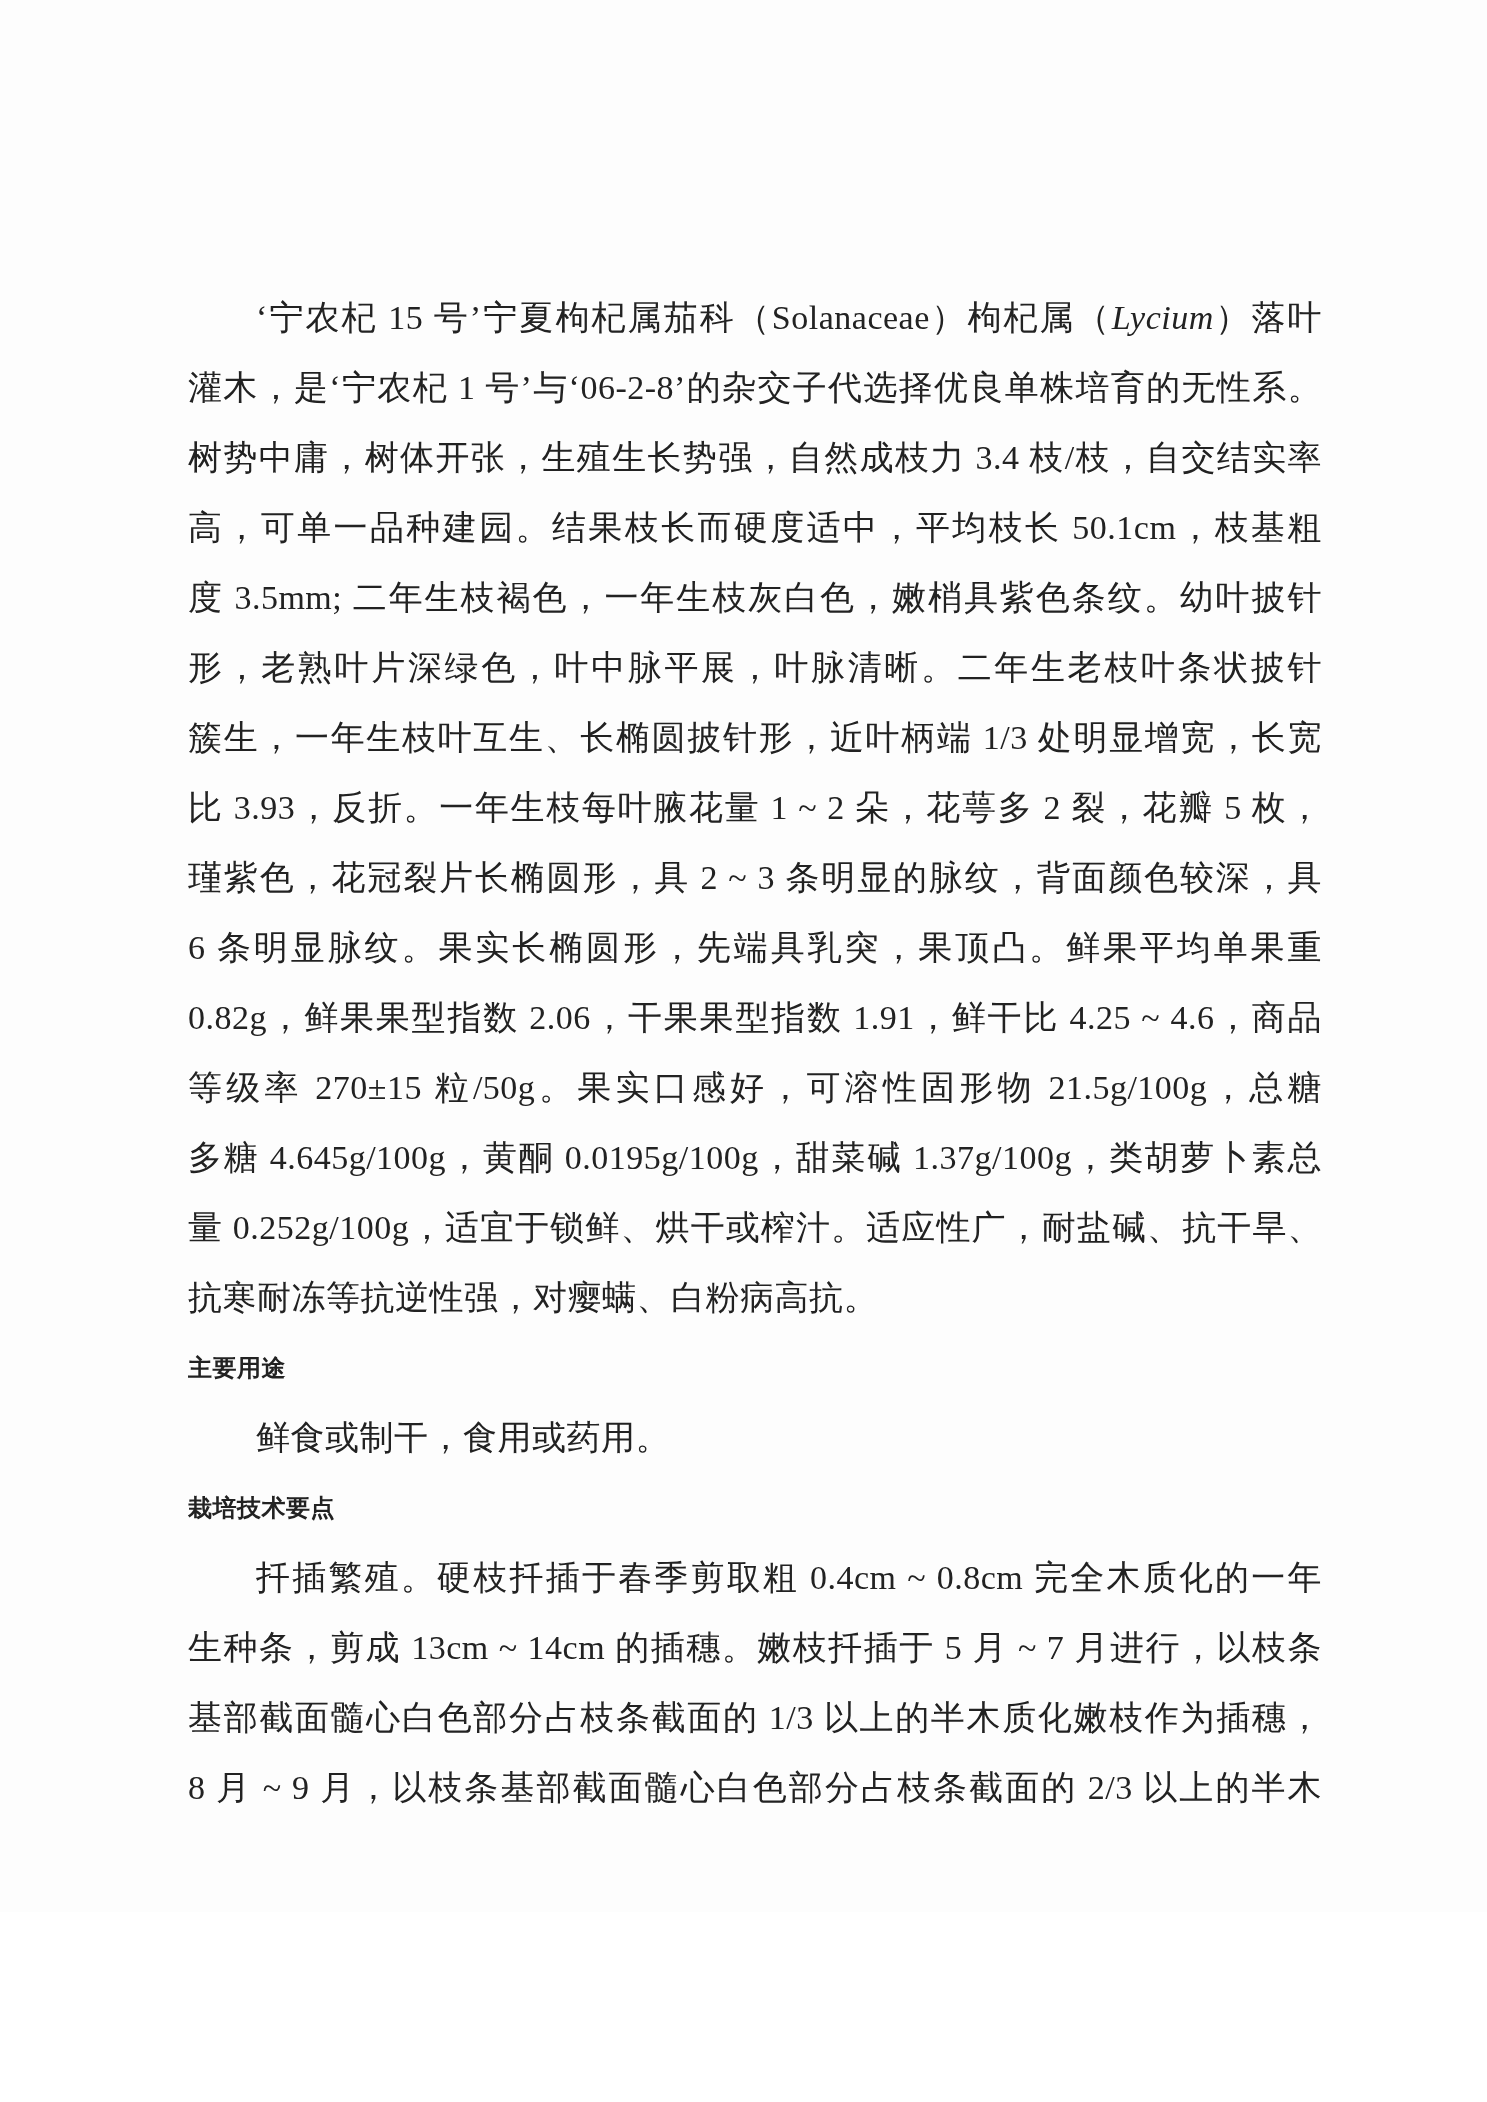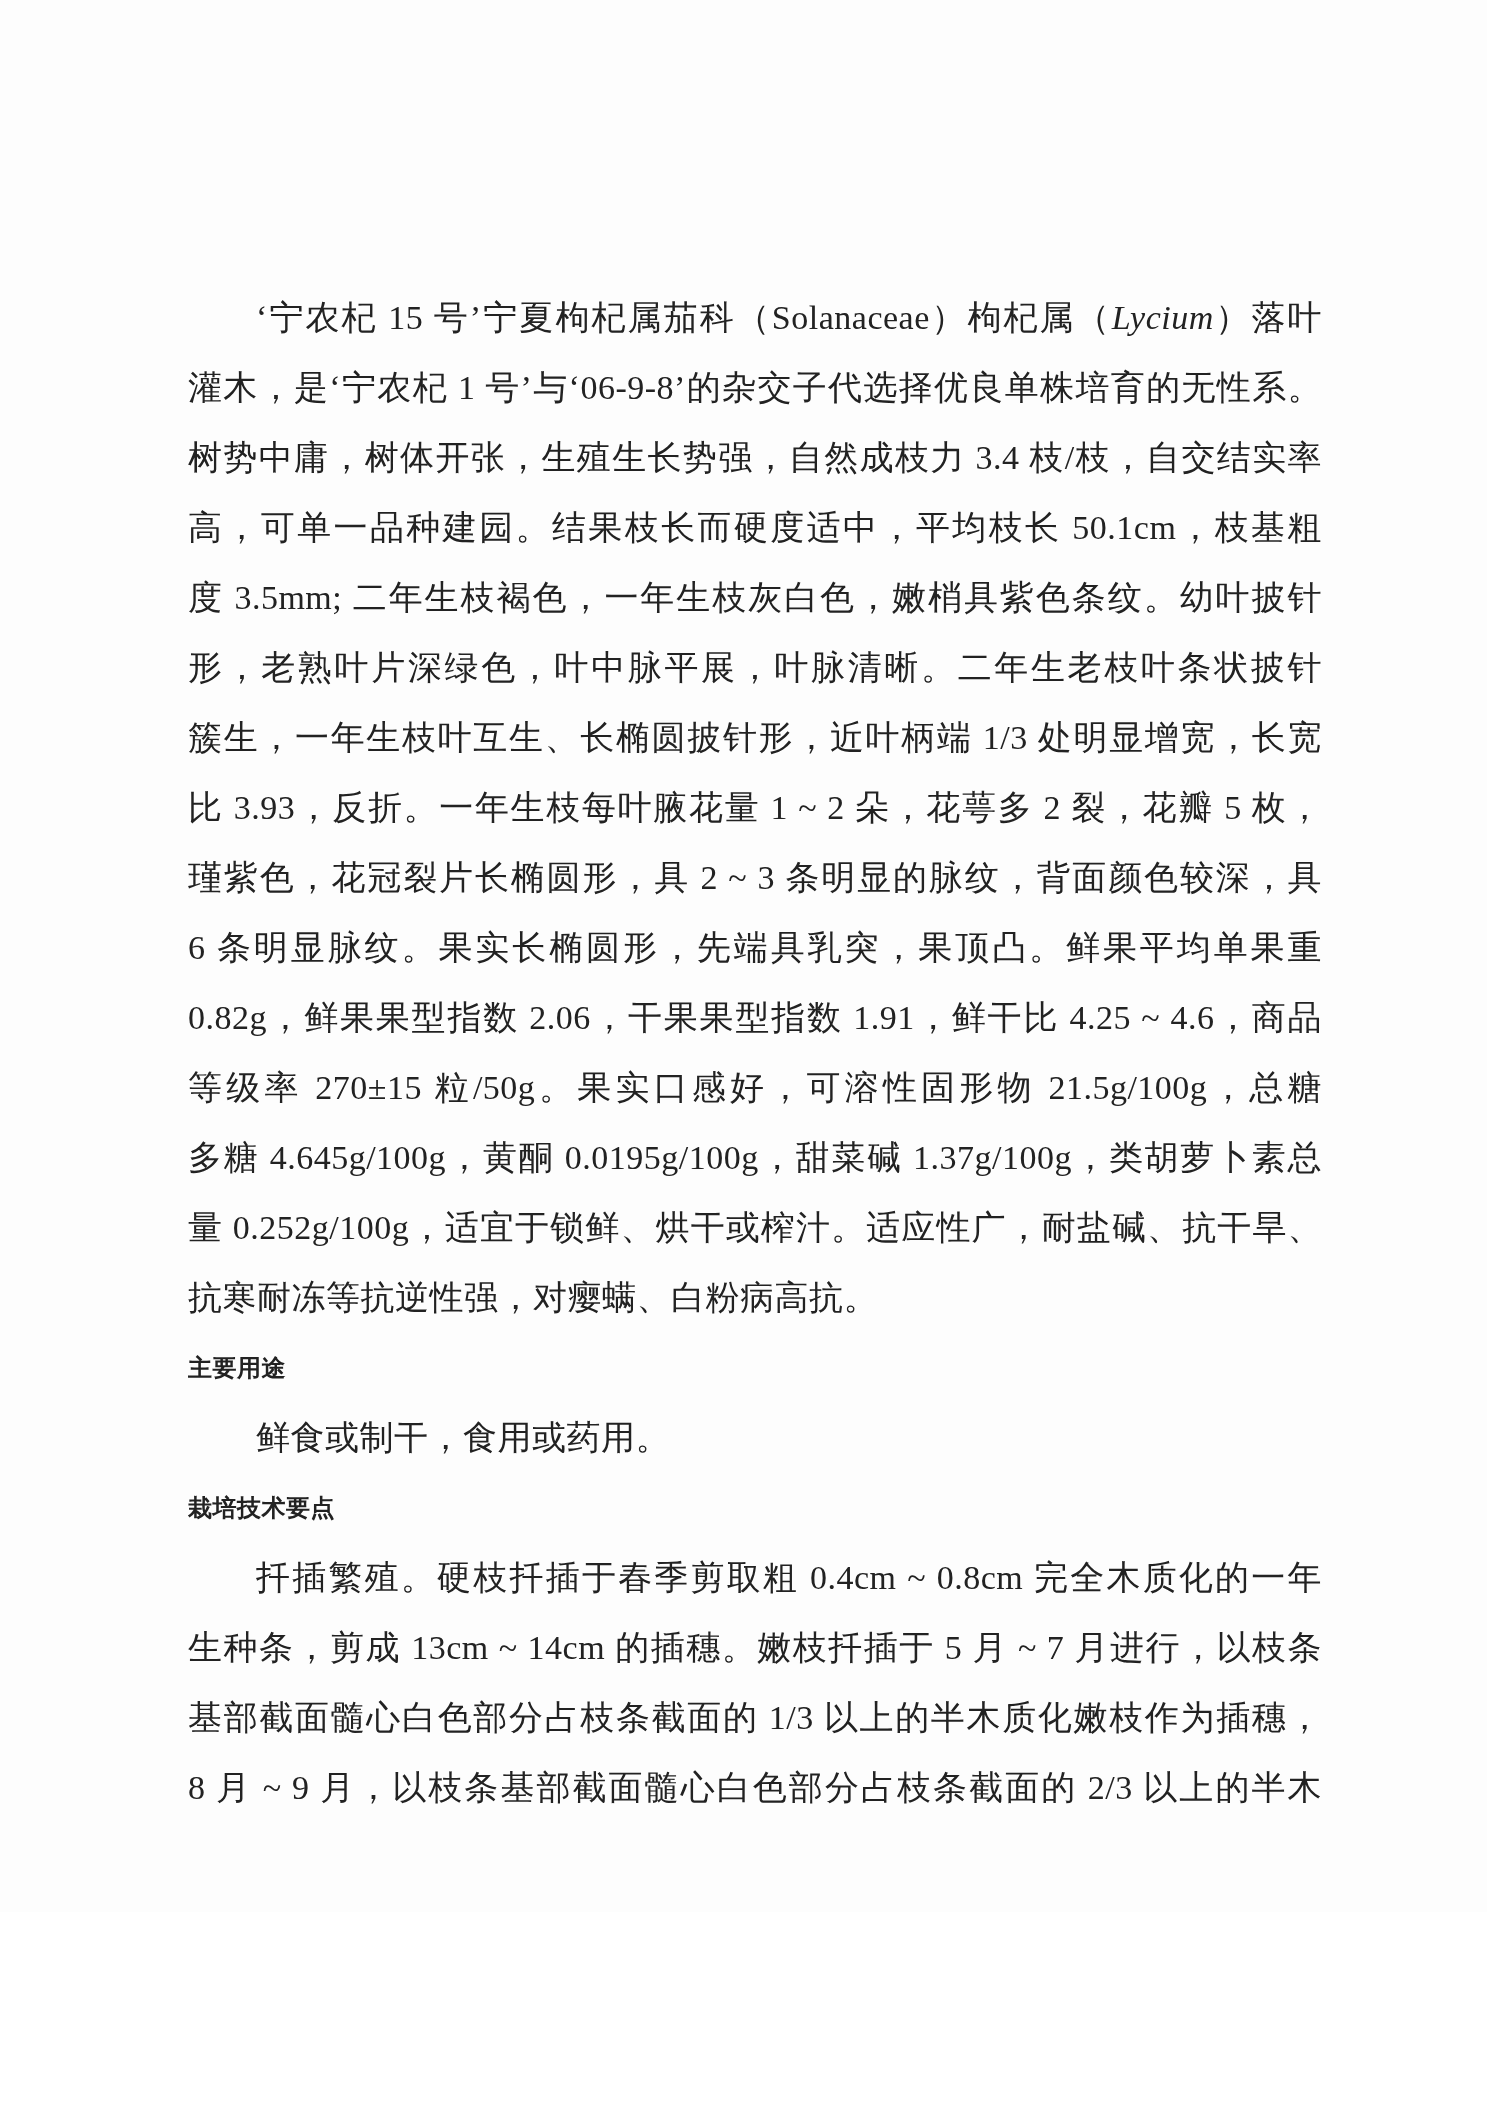--- a/index.html
+++ b/index.html
@@ -57,21 +57,21 @@
     color: #14532d;
     white-space: pre;
   }
 </style>
 </head>
 <body>
 
 <div class="page">
   <div class="text-block">
     <div class="line indent"><span>‘宁农杞 15 号’宁夏枸杞属茄科（Solanaceae）枸杞属（</span><span class="italic">Lycium</span><span>）落叶</span></div>
-      <div class="line">灌木，是‘宁农杞 1 号’与‘06-9-8’的杂交子代选择优良单株培育的无性系。</div>
+      <div class="line">灌木，是‘宁农杞 1 号’与‘06-2-8’的杂交子代选择优良单株培育的无性系。</div>
       <div class="line">树势中庸，树体开张，生殖生长势强，自然成枝力 3.4 枝/枝，自交结实率</div>
       <div class="line">高，可单一品种建园。结果枝长而硬度适中，平均枝长 50.1cm，枝基粗</div>
       <div class="line">度 3.5mm; 二年生枝褐色，一年生枝灰白色，嫩梢具紫色条纹。幼叶披针</div>
       <div class="line">形，老熟叶片深绿色，叶中脉平展，叶脉清晰。二年生老枝叶条状披针形，</div>
       <div class="line">簇生，一年生枝叶互生、长椭圆披针形，近叶柄端 1/3 处明显增宽，长宽</div>
       <div class="line">比 3.93，反折。一年生枝每叶腋花量 1 ~ 2 朵，花萼多 2 裂，花瓣 5 枚，</div>
       <div class="line">瑾紫色，花冠裂片长椭圆形，具 2 ~ 3 条明显的脉纹，背面颜色较深，具</div>
       <div class="line">6 条明显脉纹。果实长椭圆形，先端具乳突，果顶凸。鲜果平均单果重</div>
       <div class="line">0.82g，鲜果果型指数 2.06，干果果型指数 1.91，鲜干比 4.25 ~ 4.6，商品</div>
       <div class="line">等级率 270±15 粒/50g。果实口感好，可溶性固形物 21.5g/100g，总糖 54.0%，</div>

